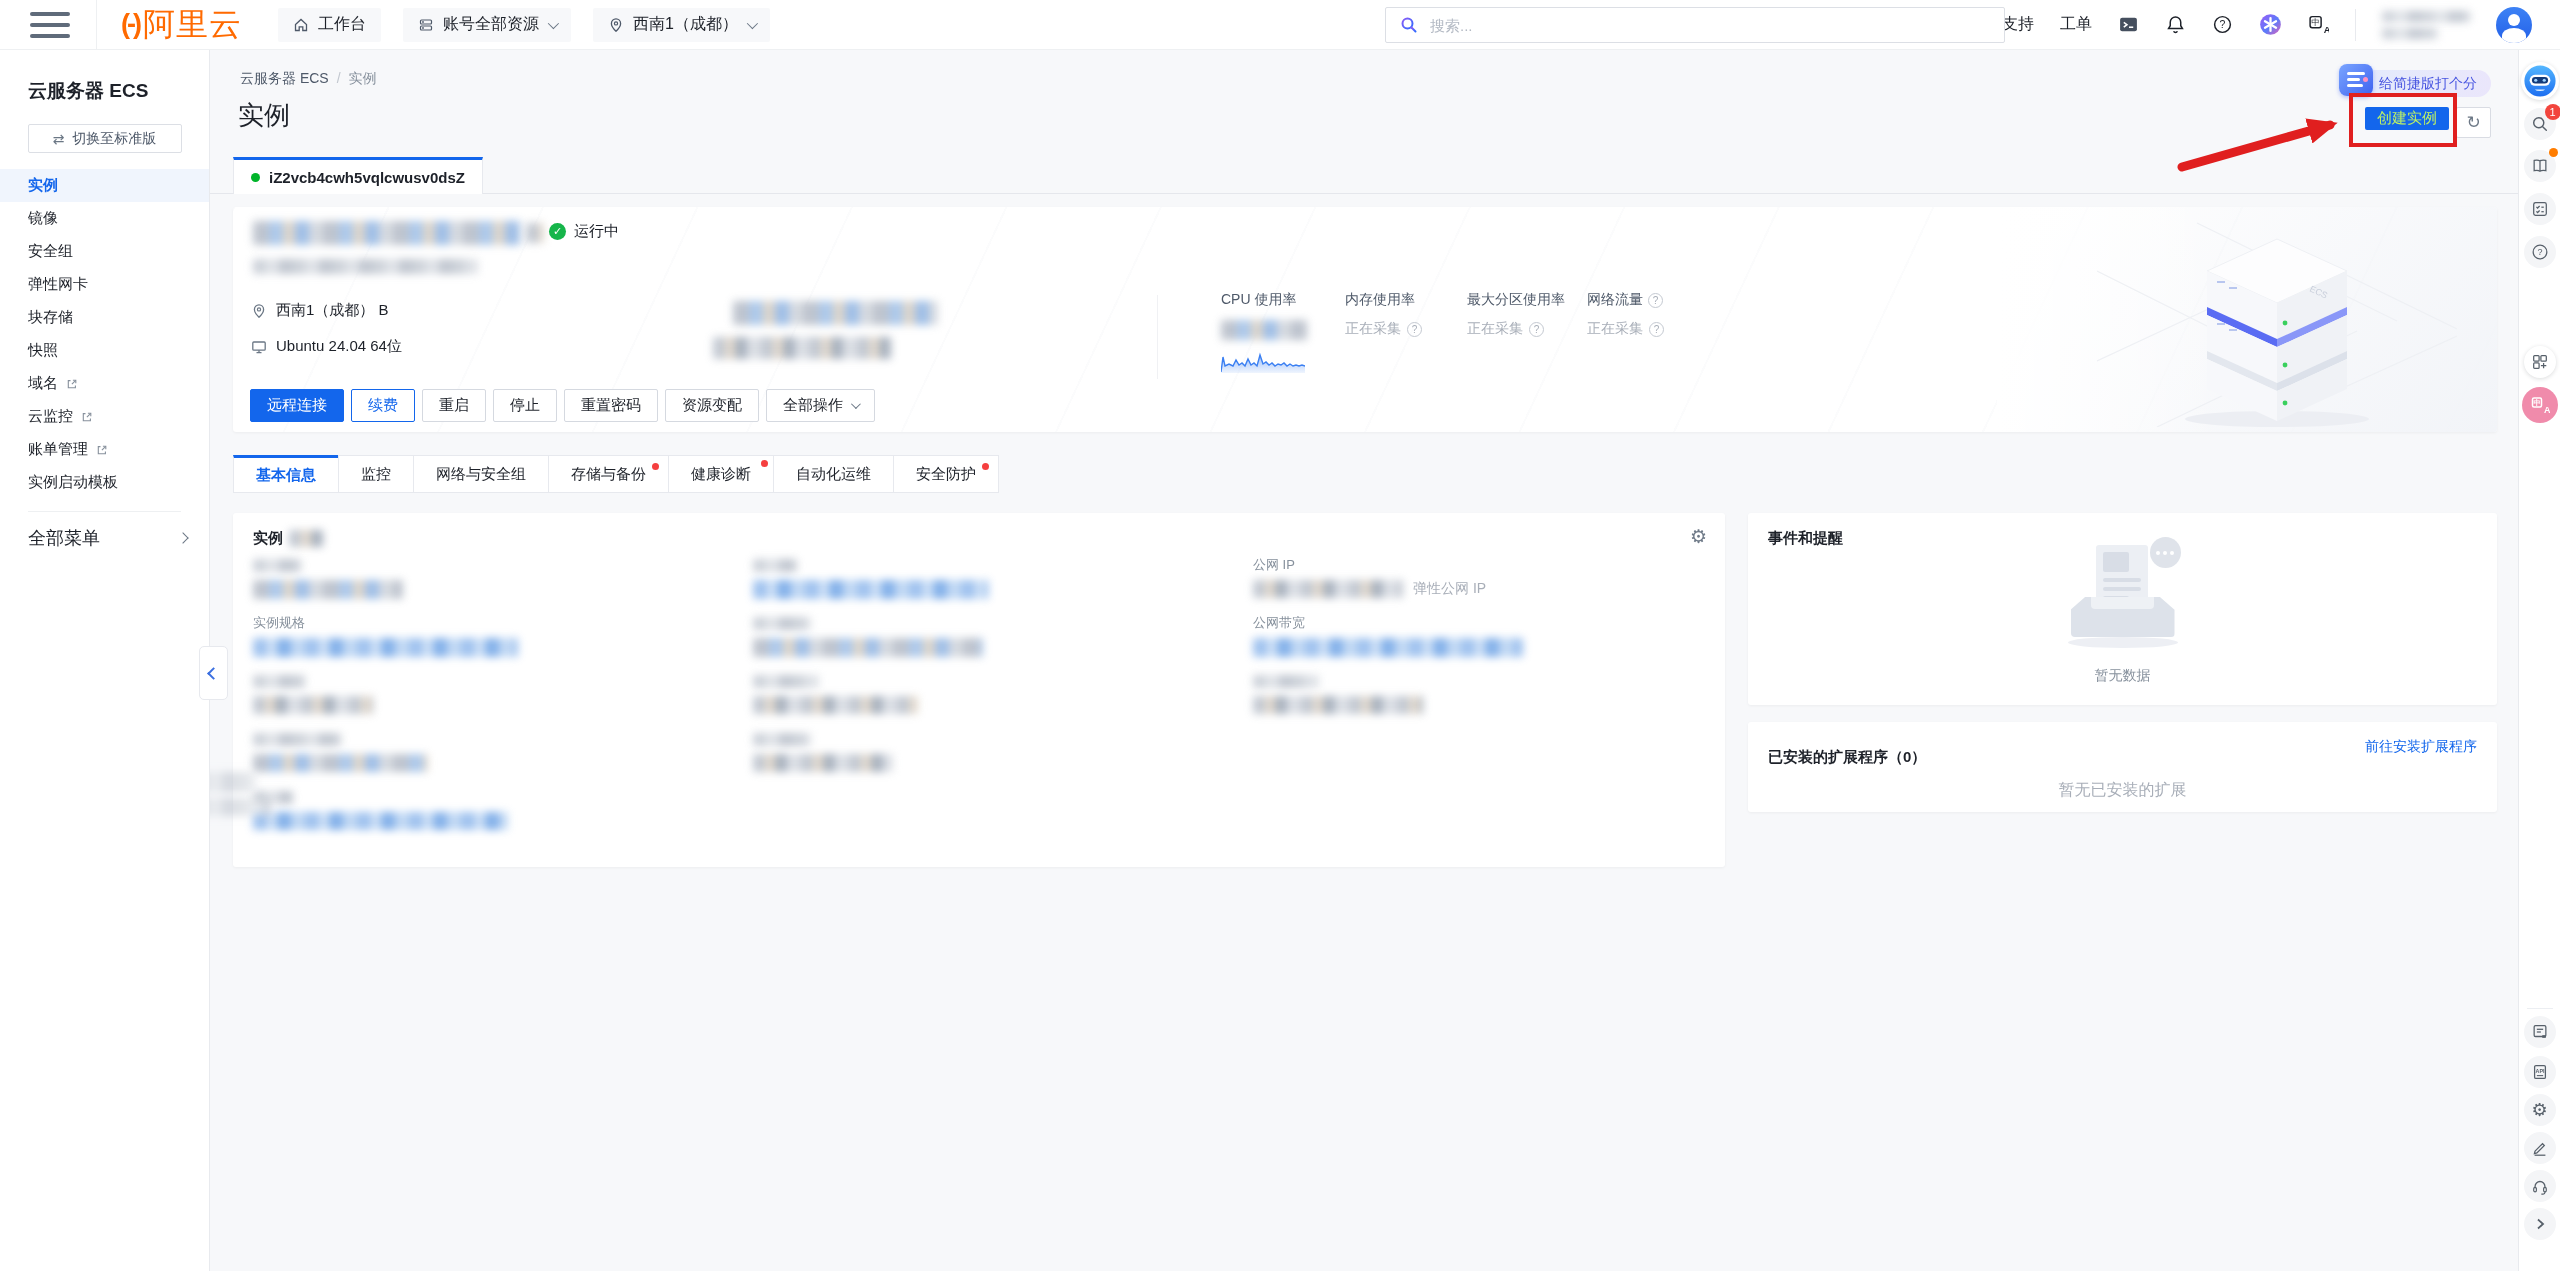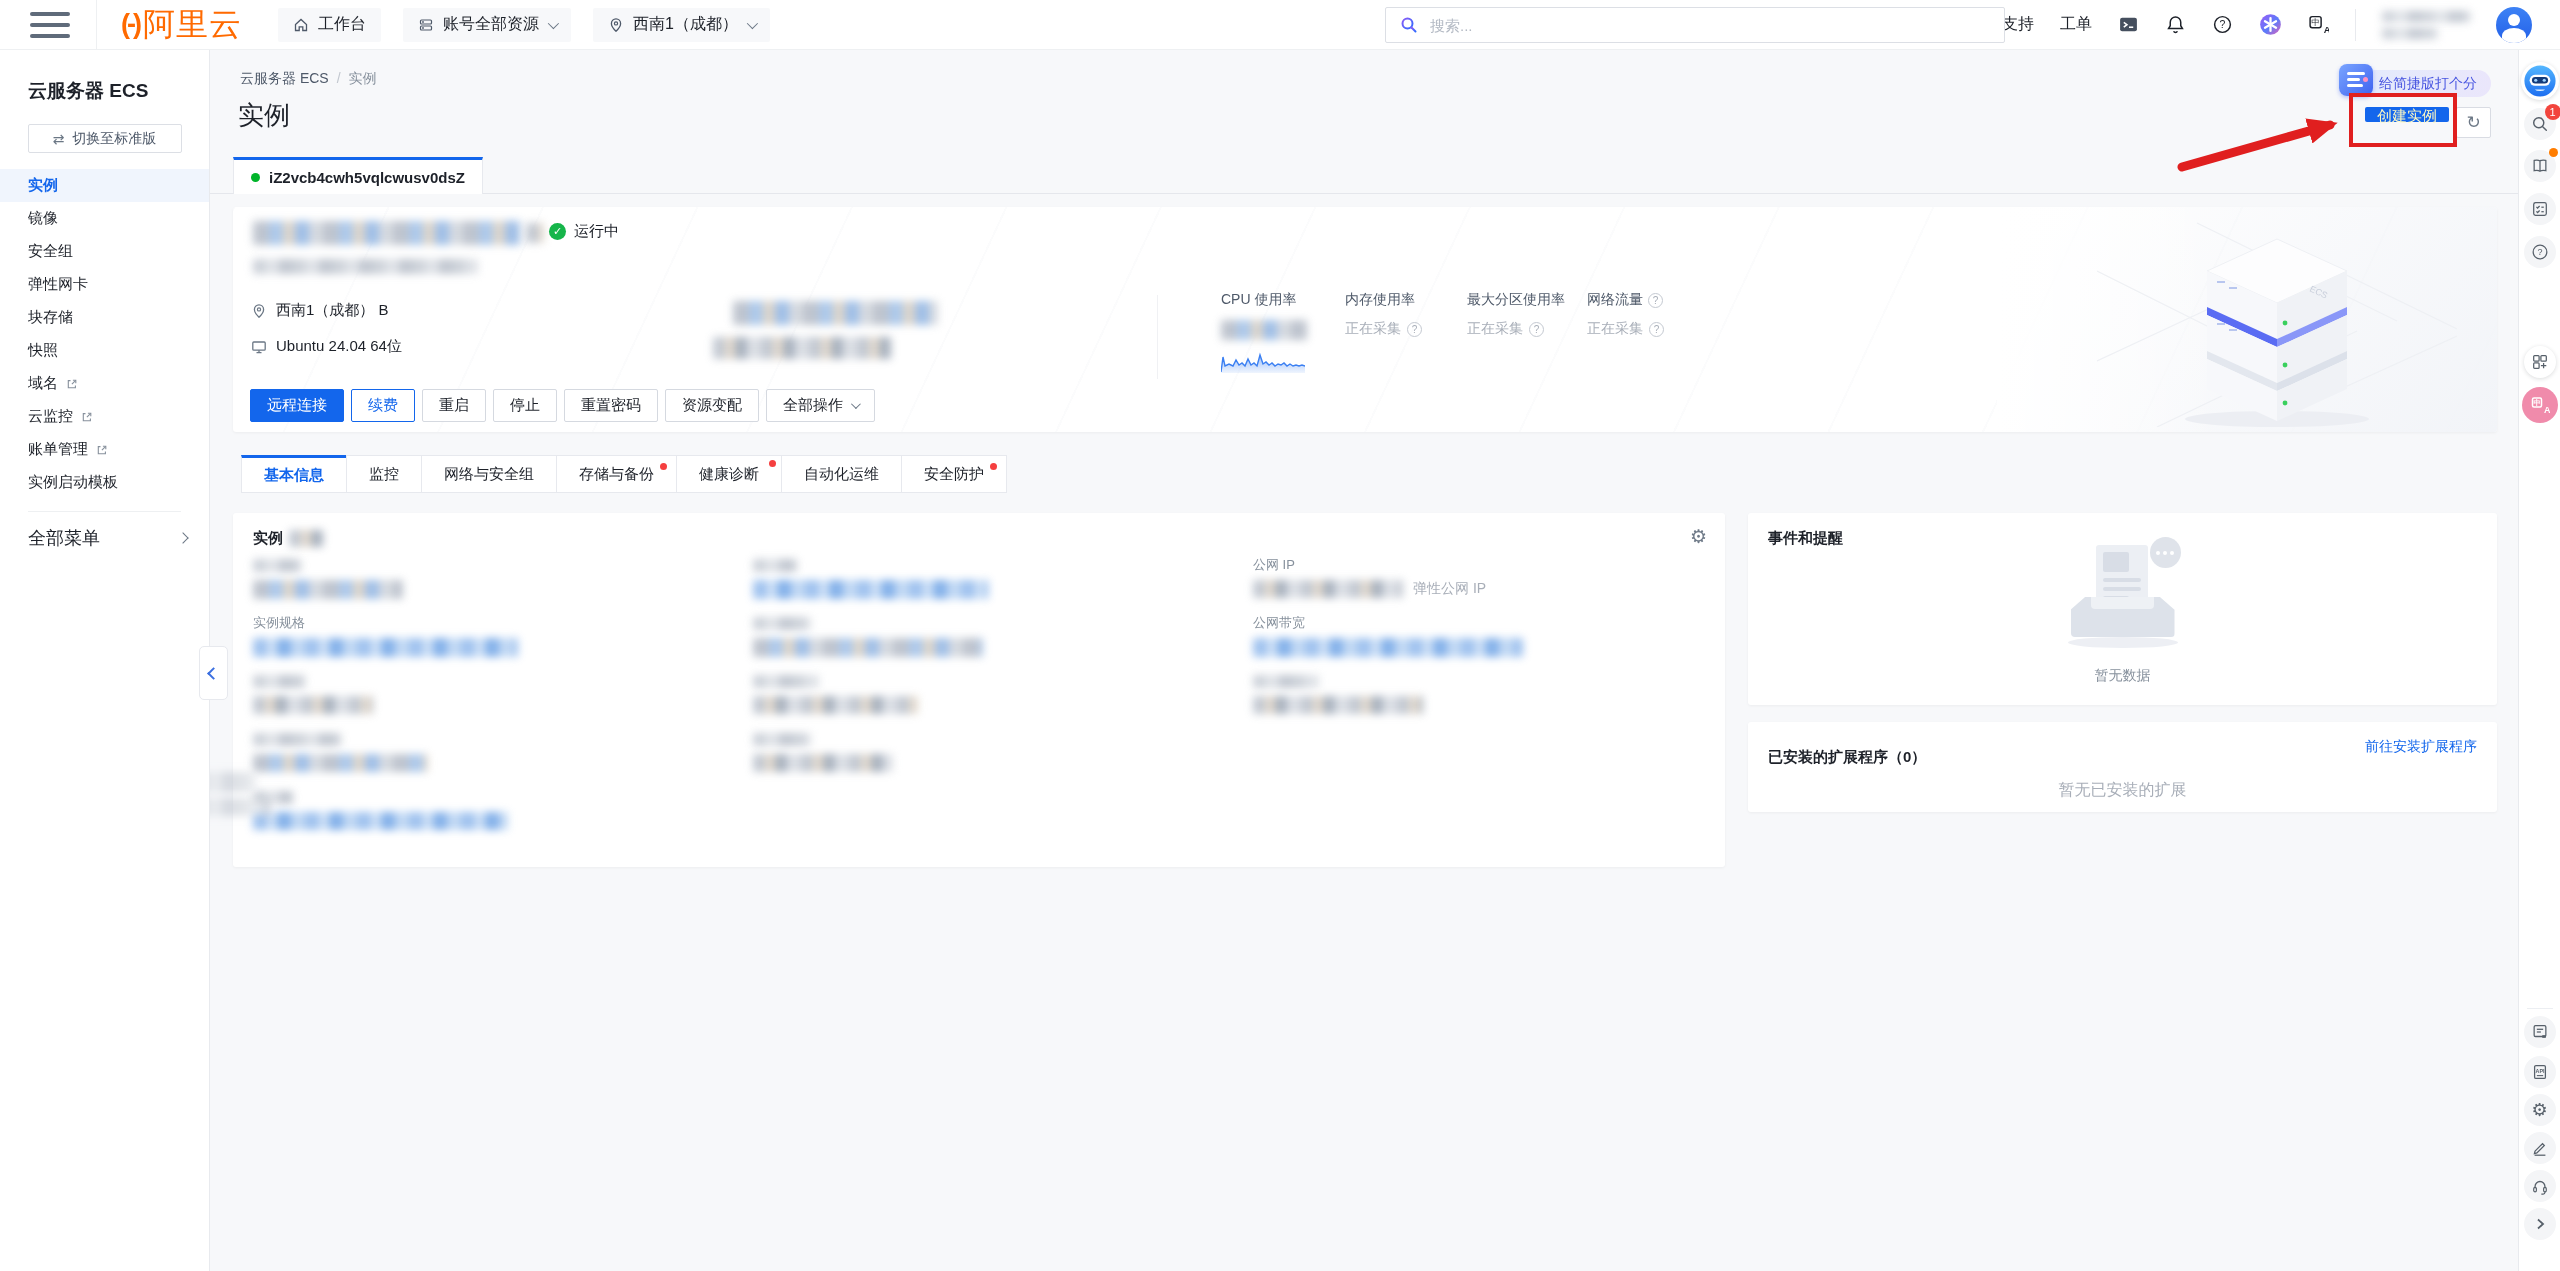--- a/index.html
+++ b/index.html
@@ -60,21 +60,21 @@
   .page-title{position:absolute;left:28px;top:48px;font-size:26px;font-weight:500;color:#1d2129}
   .rate-pill{position:absolute;left:2137px;top:20px;height:27px;border-radius:14px;display:flex;align-items:center;
     padding:0 14px 0 32px;background:linear-gradient(90deg,#e3ebfc,#eae6fb);color:#4653e0;font-size:14px;cursor:pointer}
   .rate-ico{position:absolute;left:-8px;top:-6px;width:34px;height:32px;border-radius:8px;
     background:linear-gradient(135deg,#7aa5ff,#3e62f0);box-shadow:0 2px 4px rgba(62,98,240,.35)}
   .rate-ico i{position:absolute;left:8px;height:3px;border-radius:2px;background:#fff}
   .rate-ico i:nth-child(1){top:8px;width:18px}
   .rate-ico i:nth-child(2){top:14px;width:13px}
   .rate-ico i:nth-child(3){top:20px;width:16px}
   .rate-ico em{position:absolute;right:5px;top:13px;width:5px;height:5px;border-radius:50%;background:#ff90c2}
-  .btn-create{position:absolute;left:2155px;top:57px;width:84px;height:15px;background:#1366ec;color:#fef9c3;
+  .btn-create{position:absolute;left:2155px;top:57px;width:84px;height:23px;background:#1366ec;color:#bef264;
     border:none;border-radius:2px;font-size:15px;cursor:pointer;font-family:inherit}
   .btn-refresh{position:absolute;left:2246px;top:57px;width:35px;height:31px;background:#fff;color:#6b7785;
     border:1px solid #d9dce3;border-radius:2px;font-size:17px;cursor:pointer}
   .btn-refresh::after{content:"↻"}
   .headline-rule{position:absolute;left:0;top:143px;width:2308px;border-bottom:1px solid #e5e7ec}
   .inst-tab{position:absolute;left:23px;top:107px;height:37px;display:flex;align-items:center;gap:9px;
     padding:0 17px;background:#fff;border:1px solid #e7e9ee;border-bottom:none;border-top:3px solid #1366ec;
     font-size:15px;font-weight:bold;z-index:2;cursor:pointer}
   .gdot{width:9px;height:9px;border-radius:50%;background:#00b42a;display:inline-block}
   
@@ -100,21 +100,21 @@
   .actions{position:absolute;left:17px;top:182px;display:flex;gap:7px}
   .abtn{height:33px;padding:0 16px;border-radius:2px;font-size:15px;display:flex;align-items:center;gap:8px;
     background:#fff;border:1px solid #d5d9e0;color:#1d2129;cursor:pointer;font-family:inherit}
   .abtn.primary{background:#1366ec;border-color:#1366ec;color:#fff}
   .abtn.outline{border-color:#1366ec;color:#1366ec}
   .abtn .chev{border-color:#6b7785;transform:rotate(45deg) translateY(-2px);width:7px;height:7px}
   
   .dtabs{position:absolute;left:23px;top:405px;display:flex}
   .dtab{height:38px;display:flex;align-items:center;padding:0 22px;background:#fff;border:1px solid #e7e9ee;
     margin-left:-1px;font-size:15px;cursor:pointer;position:relative}
-  .dtab:first-child{margin-left:8px}
+  .dtab:first-child{margin-left:0}
   .dtab.active{border-top:3px solid #1366ec;color:#1366ec;font-weight:bold}
   .rdot{position:absolute;top:7px;right:9px;width:7px;height:7px;border-radius:50%;background:#f53f3f}
   
   .info-card{left:23px;top:463px;width:1492px;height:354px}
   .card-title{position:absolute;left:20px;top:16px;font-size:15px;font-weight:600;color:#1d2129;
     display:flex;align-items:center;gap:6px}
   .gear{position:absolute;right:18px;top:12px;font-size:19px;color:#6f7a88;cursor:pointer}
   .gear::after{content:"⚙"}
   .icol{position:absolute;top:44px;width:470px}
   .icol.c1{left:20px}.icol.c2{left:520px}.icol.c3{left:1020px}

